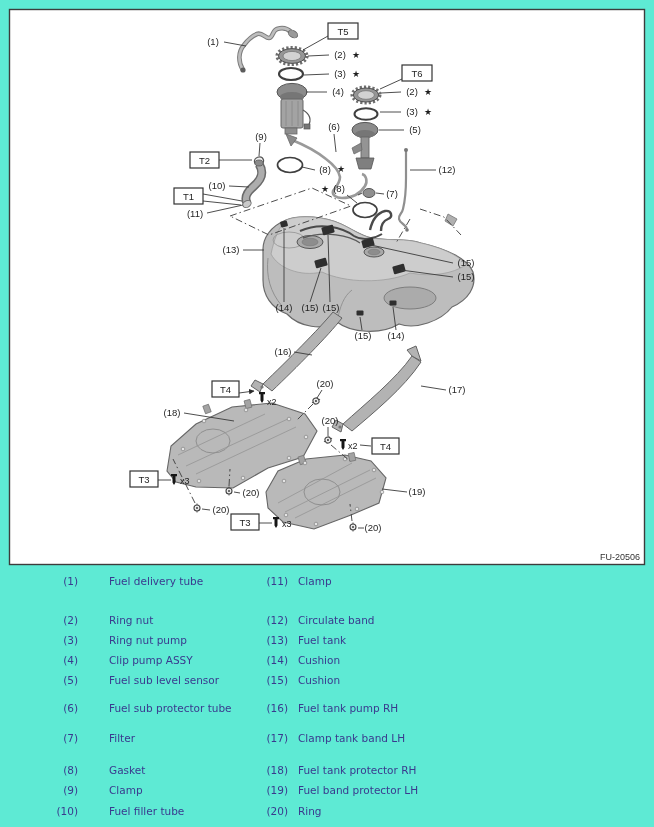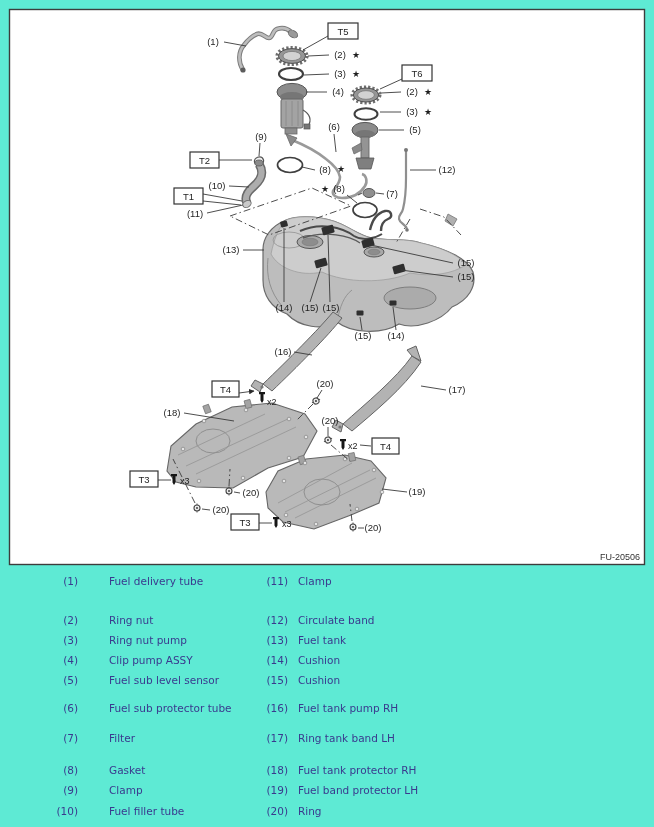--- a/index.html
+++ b/index.html
@@ -374,21 +374,21 @@
   <div class="prow" style="top:702px">
     <span class="pnum n1">(6)</span>
     <span class="pname t1">Fuel sub protector tube</span>
     <span class="pnum n2">(16)</span>
     <span class="pname t2">Fuel tank pump RH</span>
   </div>
   <div class="prow" style="top:732px">
     <span class="pnum n1">(7)</span>
     <span class="pname t1">Filter</span>
     <span class="pnum n2">(17)</span>
-    <span class="pname t2">Ring tank band LH</span>
+    <span class="pname t2">Clamp tank band LH</span>
   </div>
   <div class="prow" style="top:764px">
     <span class="pnum n1">(8)</span>
     <span class="pname t1">Gasket</span>
     <span class="pnum n2">(18)</span>
     <span class="pname t2">Fuel tank protector RH</span>
   </div>
   <div class="prow" style="top:784px">
     <span class="pnum n1">(9)</span>
     <span class="pname t1">Clamp</span>

